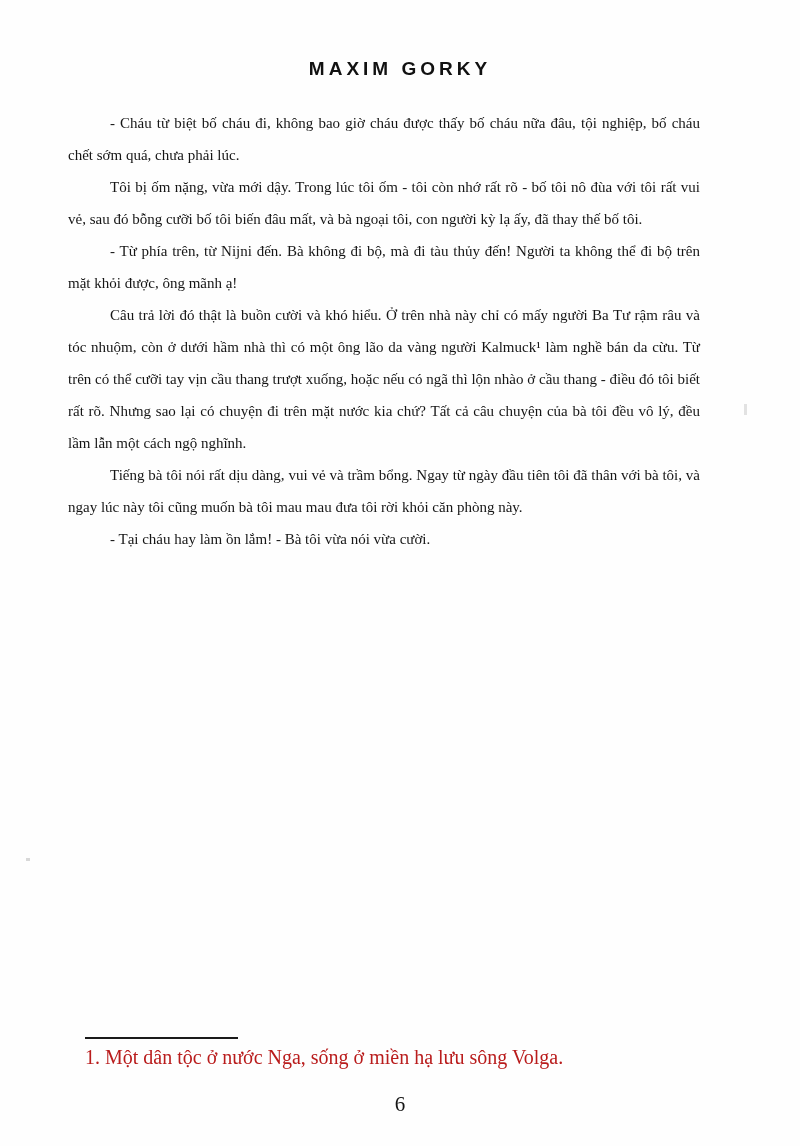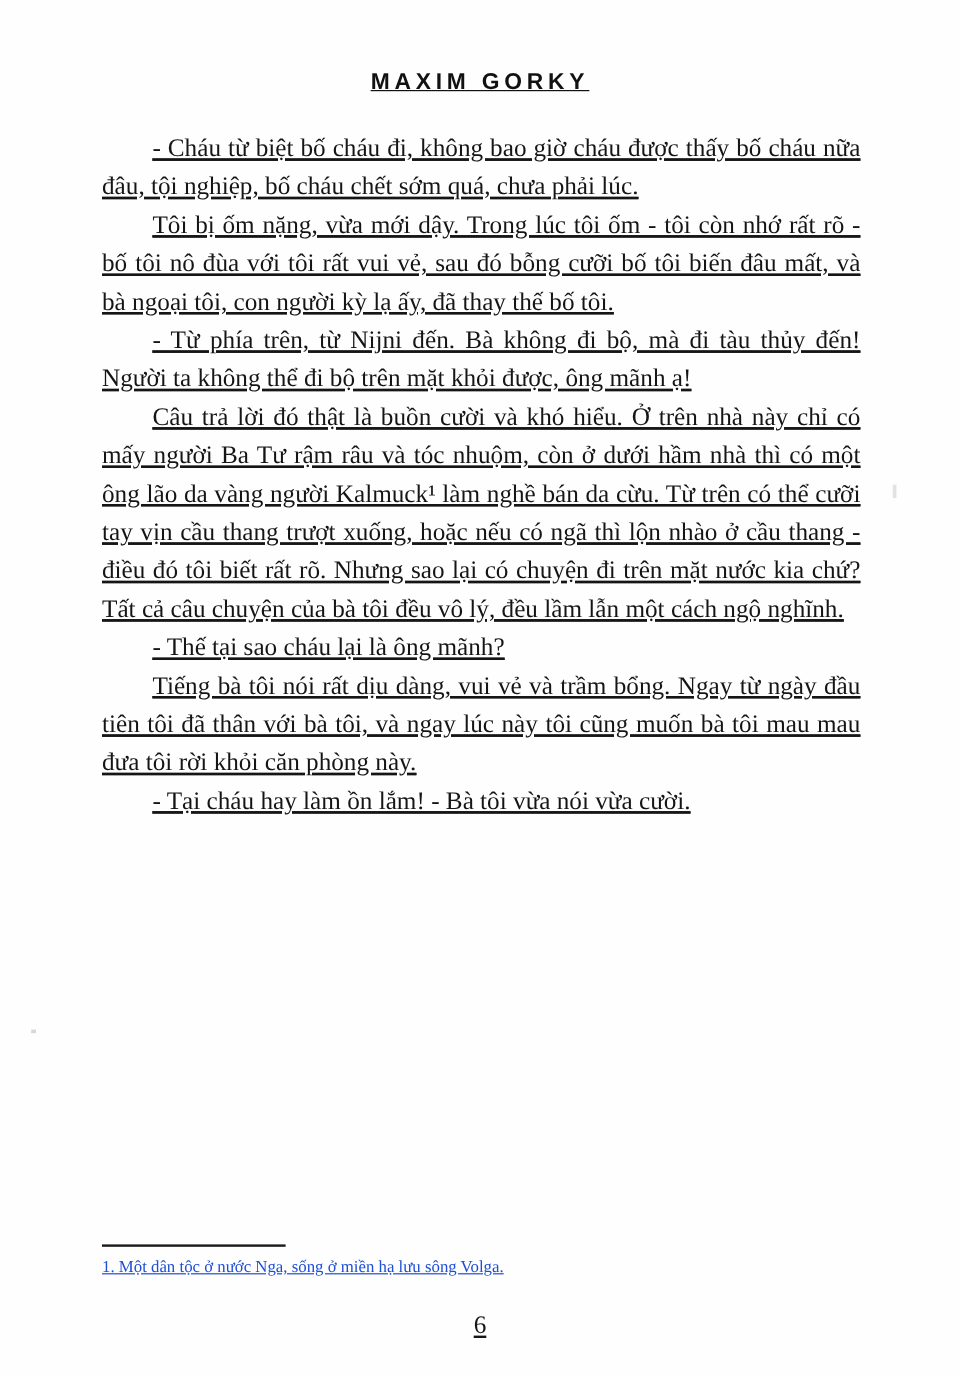--- a/index.html
+++ b/index.html
@@ -1,15 +1,15 @@
 <!DOCTYPE html>
 <html><head>
 <meta charset="utf-8">
 <style>
-  * { margin: 0; padding: 0; box-sizing: border-box; text-decoration: underline; }
+  * { margin: 0; padding: 0; box-sizing: border-box; }
   html, body { width: 800px; height: 1146px; }
   body {
     background: #ffffff;
     font-family: "Liberation Serif", serif;
     color: #121212;
     position: relative;
     overflow: hidden;
   }
   .page {
     position: absolute;
@@ -24,23 +24,23 @@
     text-align: center;
     font-family: "Liberation Sans", sans-serif;
     font-weight: 700;
     font-size: 19px;
     letter-spacing: 4px;
     color: #111;
   }
   .body-text {
     position: absolute;
     top: 107px;
-    left: 85px;
+    left: 68px;
     width: 632px;
-    font-size: 21px;
+    font-size: 15px;
     line-height: 32px;
     text-align: justify;
     color: #151515;
   }
   .body-text p {
     text-indent: 42px;
     margin: 0;
   }
   .footnote-rule {
     position: absolute;
@@ -48,23 +48,23 @@
     left: 85px;
     width: 153px;
     height: 2px;
     background: #1a1a1a;
   }
   .footnote {
     position: absolute;
     top: 1045px;
     left: 85px;
     width: 632px;
-    font-size: 14px;
+    font-size: 20px;
     line-height: 24px;
-    color: #1d4ed8;
+    color: #b91c1c;
   }
   .page-num {
     position: absolute;
     top: 1092px;
     left: 0;
     width: 100%;
     text-align: center;
     font-size: 21px;
     color: #161616;
   }
@@ -90,21 +90,20 @@
 
 <div class="page">
 
   <div class="header-title">MAXIM GORKY</div>
 
   <div class="body-text">
     <p>- Cháu từ biệt bố cháu đi, không bao giờ cháu được thấy bố cháu nữa đâu, tội nghiệp, bố cháu chết sớm quá, chưa phải lúc.</p>
     <p>Tôi bị ốm nặng, vừa mới dậy. Trong lúc tôi ốm - tôi còn nhớ rất rõ - bố tôi nô đùa với tôi rất vui vẻ, sau đó bỗng cưỡi bố tôi biến đâu mất, và bà ngoại tôi, con người kỳ lạ ấy, đã thay thế bố tôi.</p>
     <p>- Từ phía trên, từ Nijni đến. Bà không đi bộ, mà đi tàu thủy đến! Người ta không thể đi bộ trên mặt khỏi được, ông mãnh ạ!</p>
     <p>Câu trả lời đó thật là buồn cười và khó hiểu. Ở trên nhà này chỉ có mấy người Ba Tư rậm râu và tóc nhuộm, còn ở dưới hầm nhà thì có một ông lão da vàng người Kalmuck¹ làm nghề bán da cừu. Từ trên có thể cưỡi tay vịn cầu thang trượt xuống, hoặc nếu có ngã thì lộn nhào ở cầu thang - điều đó tôi biết rất rõ. Nhưng sao lại có chuyện đi trên mặt nước kia chứ? Tất cả câu chuyện của bà tôi đều vô lý, đều lầm lẫn một cách ngộ nghĩnh.</p>
-    <p>- Thế tại sao cháu lại là ông mãnh?</p>
     <p>Tiếng bà tôi nói rất dịu dàng, vui vẻ và trầm bổng. Ngay từ ngày đầu tiên tôi đã thân với bà tôi, và ngay lúc này tôi cũng muốn bà tôi mau mau đưa tôi rời khỏi căn phòng này.</p>
     <p>- Tại cháu hay làm ồn lắm! - Bà tôi vừa nói vừa cười.</p>
   </div>
 
   <div class="footnote-rule"></div>
 
   <div class="footnote">1. Một dân tộc ở nước Nga, sống ở miền hạ lưu sông Volga.</div>
 
   <div class="page-num">6</div>
 

